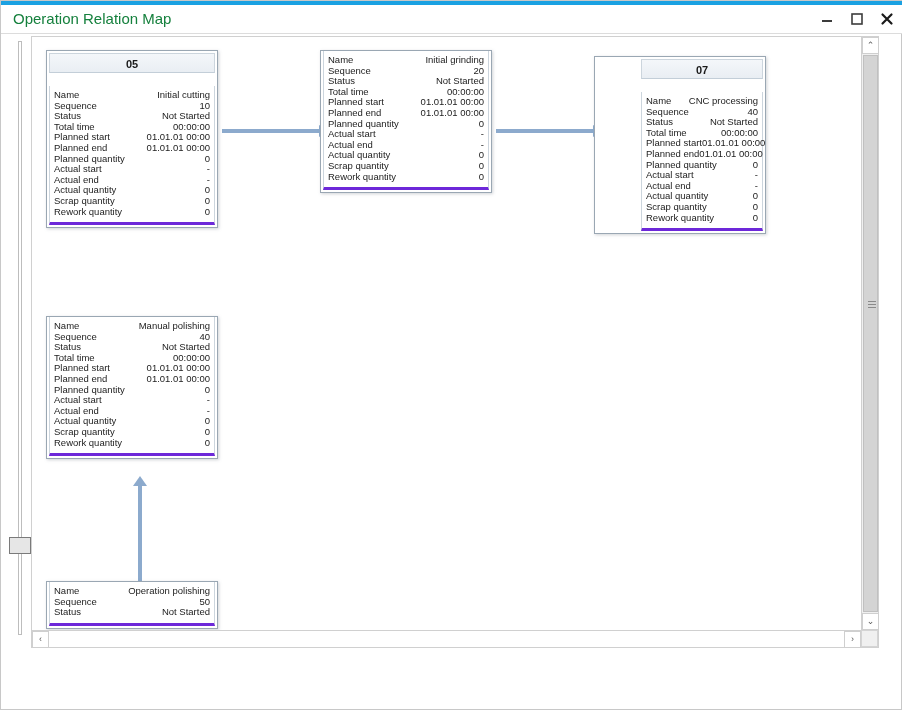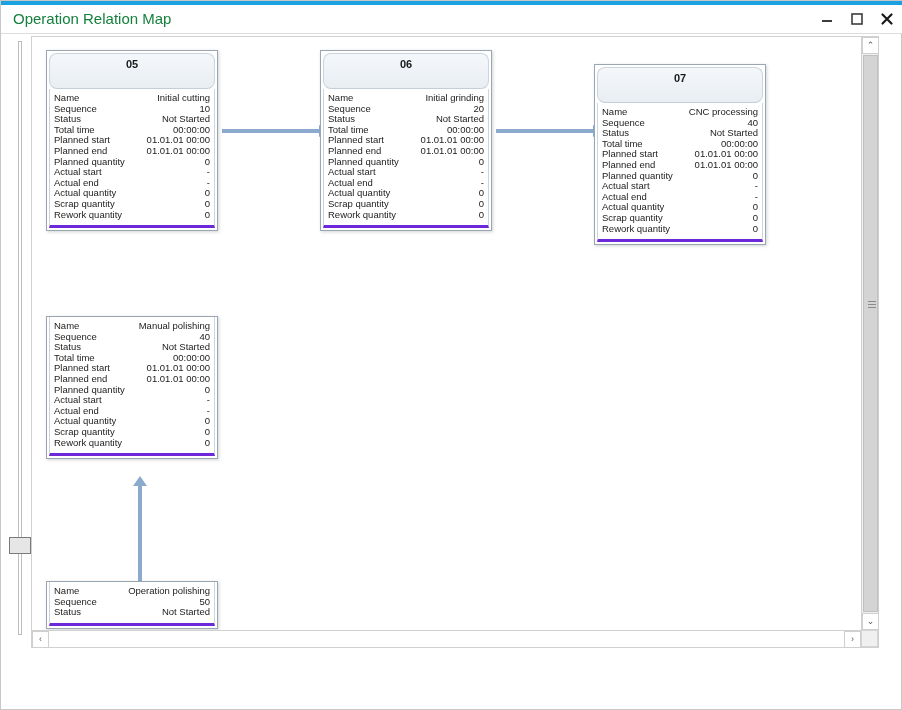--- a/index.html
+++ b/index.html
@@ -122,34 +122,33 @@
   
   .node {
     position: absolute;
     width: 172px;
     background: #ffffff;
     border: 1px solid #9aa7b3;
     box-shadow: 1px 1px 3px rgba(120,130,140,0.35);
     box-sizing: border-box;
   }
   .node-header {
-    height: 36px;
+    height: 20px;
     line-height: 20px;
     text-align: center;
     font-size: 11px;
     font-weight: bold;
     color: #1a1a1a;
     background: linear-gradient(to bottom, #f4f7fa 0%, #e9eef3 100%);
     border-bottom: 1px solid #c3ced8;
-    margin: 2px 2px 0 2px;
+    margin: 2px 2px 13px 2px;
     border-left: 1px solid #ccd5dd;
     border-right: 1px solid #ccd5dd;
     border-top: 1px solid #ccd5dd;
     box-sizing: border-box;
-    border-radius: 8px;
   }
   .node-body {
     margin: 0 2px 2px 2px;
     padding: 4px 4px 5px 4px;
     background: #ffffff;
     border-left: 1px solid #ccd5dd;
     border-right: 1px solid #ccd5dd;
     border-bottom: 3px solid #6d28d9;
     box-sizing: border-box;
   }
@@ -388,21 +387,20 @@
                 <span class="val">0</span>
               </div>
             <div class="node-row">
                 <span class="lbl">Rework quantity</span>
                 <span class="val">0</span>
               </div>
           </div>
         </div>
 
         <div class="node" style="left:288px; top:13px;">
-          <div class="node-header">06</div>
           <div class="node-body">
             <div class="node-row">
                 <span class="lbl">Name</span>
                 <span class="val">Initial grinding</span>
               </div>
             <div class="node-row">
                 <span class="lbl">Sequence</span>
                 <span class="val">20</span>
               </div>
             <div class="node-row">
@@ -441,21 +439,21 @@
                 <span class="lbl">Scrap quantity</span>
                 <span class="val">0</span>
               </div>
             <div class="node-row">
                 <span class="lbl">Rework quantity</span>
                 <span class="val">0</span>
               </div>
           </div>
         </div>
 
-        <div class="node" style="left:562px; top:27px;">
+        <div class="node" style="left:562px; top:19px;padding-left:44px;">
           <div class="node-header">07</div>
           <div class="node-body">
             <div class="node-row">
                 <span class="lbl">Name</span>
                 <span class="val">CNC processing</span>
               </div>
             <div class="node-row">
                 <span class="lbl">Sequence</span>
                 <span class="val">40</span>
               </div>

